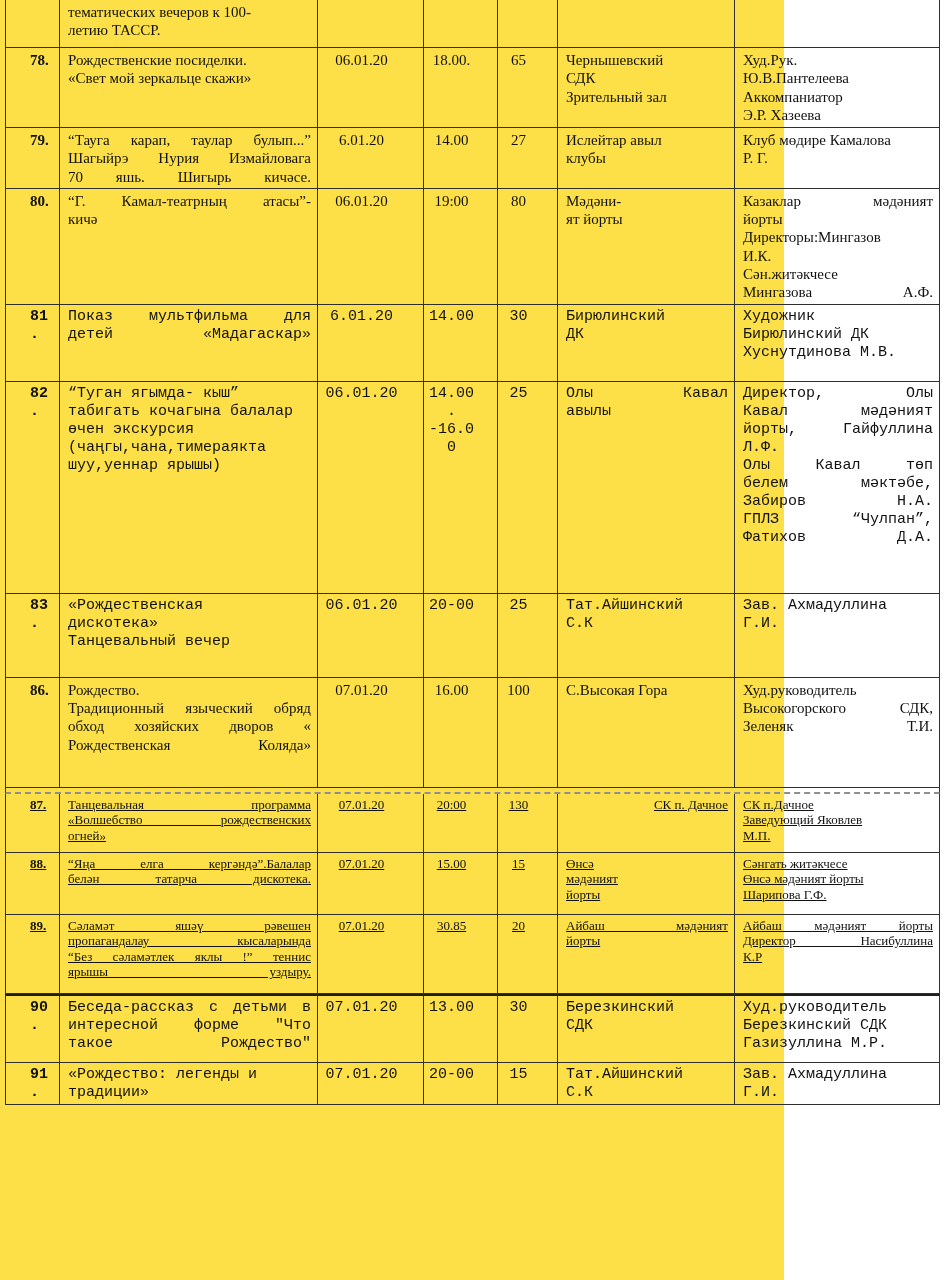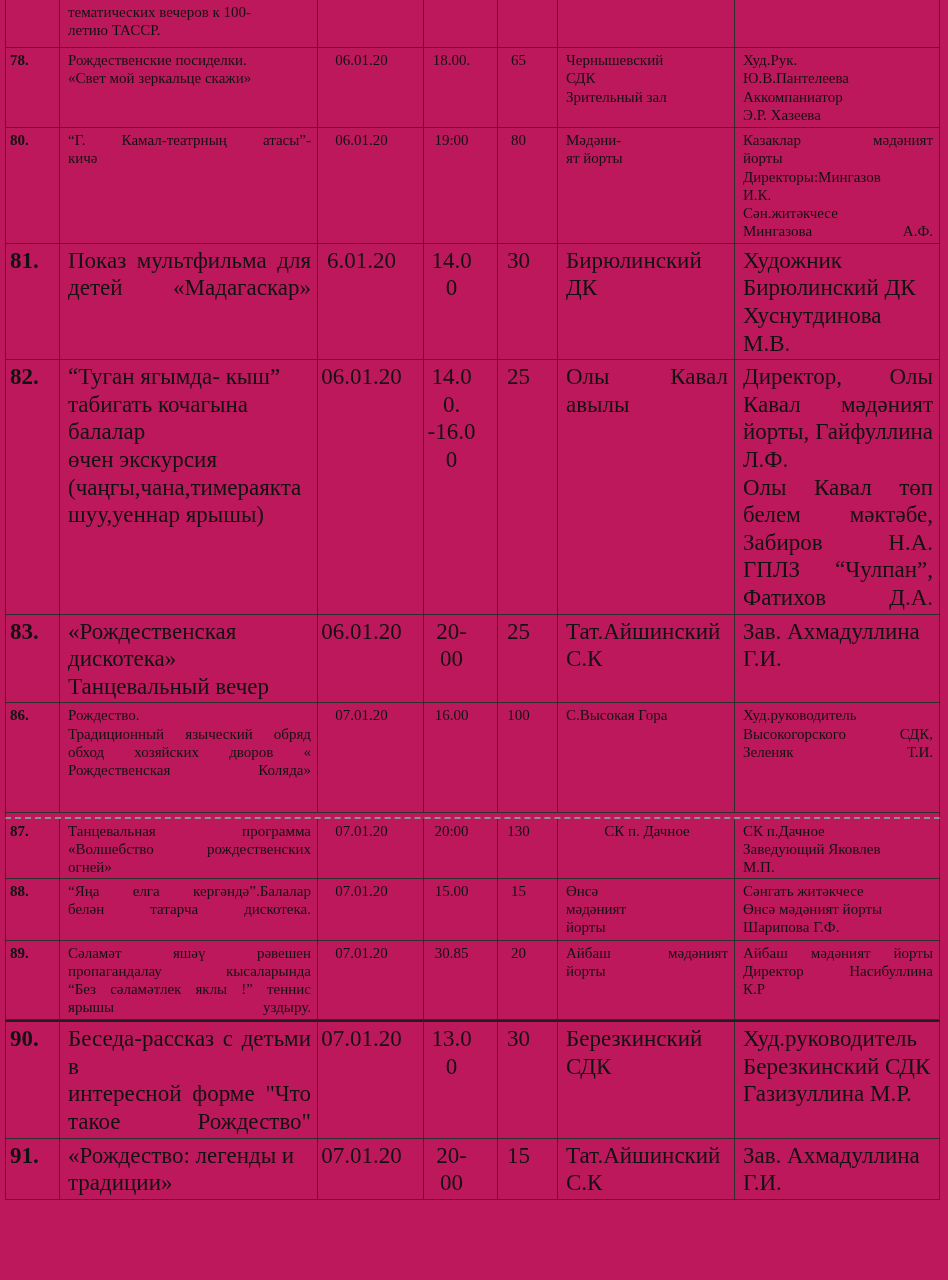--- a/index.html
+++ b/index.html
@@ -1,38 +1,38 @@
 <!DOCTYPE html>
 <html lang="ru"><head>
 <meta charset="utf-8">
 <title>Document</title>
 <style>
   html,body{margin:0;padding:0;}
   body{
     width:948px;height:1280px;background:#ffffff;overflow:hidden;
     font-family:"Liberation Serif","DejaVu Serif",serif;color:#121212;
   }
-  .page{position:relative;width:948px;height:1280px;background:#be185d;}
+  .page{position:relative;width:784px;height:1280px;background:#fde047;}
   table.doc{
     position:absolute;left:5px;top:0;width:935px;
     table-layout:fixed;border-collapse:separate;border-spacing:0;
   }
   td{
     box-sizing:border-box;vertical-align:top;overflow:hidden;
     border-right:1px solid #2f2f2f;border-bottom:1px solid #2f2f2f;
     padding:3px 6px 2px 8px;white-space:pre-line;word-wrap:break-word;
   }
   td:first-child{border-left:1px solid #2f2f2f;}
   tr.md td{font-size:15px;line-height:1.22;}
-  tr.sm td{font-size:15px;line-height:1.2;}
-  tr.lg td{font-size:23px;line-height:1.2;}
-  .c-num{font-weight:bold;padding-left:4px;}
+  tr.sm td{font-size:13px;line-height:1.2;text-decoration:underline;}
+  tr.lg td{font-size:15px;line-height:1.2;font-family:Liberation Mono, monospace;}
+  .c-num{font-weight:bold;padding-left:24px;}
   .c-date,.c-time,.c-count{text-align:center;padding-left:2px;padding-right:20px;}
   .jst{text-align:justify;text-align-last:justify;-moz-text-align-last:justify;}
-  .ctr{text-align:center;}
+  .ctr{text-align:right;}
   tr.seam-thick td{border-top:2px solid #1e1e1e;}
   tr.page-seam td{
     height:6px;padding:0;border-bottom:2px dashed #8f8f8f;border-right:1px solid #2f2f2f;
   }
 </style>
 </head>
 <body>
 
 <div class="page">
   <table class="doc">
@@ -64,20 +64,33 @@
           <td class="c-time">18.00.</td>
           <td class="c-count">65</td>
           <td class="c-venue">Чернышевский
 СДК
 Зрительный зал</td>
           <td class="c-resp">Худ.Рук.
 Ю.В.Пантелеева
 Аккомпаниатор
 Э.Р. Хазеева</td>
         </tr>
+        <tr class="md" style="height: 57px;">
+          <td class="c-num">79.</td>
+          <td class="c-event jst">“Тауга карап, таулар булып...”
+Шагыйрэ Нурия Измайловага
+70 яшь. Шигырь кичәсе.</td>
+          <td class="c-date">6.01.20</td>
+          <td class="c-time">14.00</td>
+          <td class="c-count">27</td>
+          <td class="c-venue">Ислейтар авыл
+клубы</td>
+          <td class="c-resp">Клуб мөдире Камалова
+Р. Г.</td>
+        </tr>
         <tr class="md" style="height: 110px;">
           <td class="c-num">80.</td>
           <td class="c-event jst">“Г. Камал-театрның атасы”-
 кичә</td>
           <td class="c-date">06.01.20</td>
           <td class="c-time">19:00</td>
           <td class="c-count">80</td>
           <td class="c-venue">Мәдәни-
 ят йорты</td>
           <td class="c-resp jst">Казаклар мәдәният

